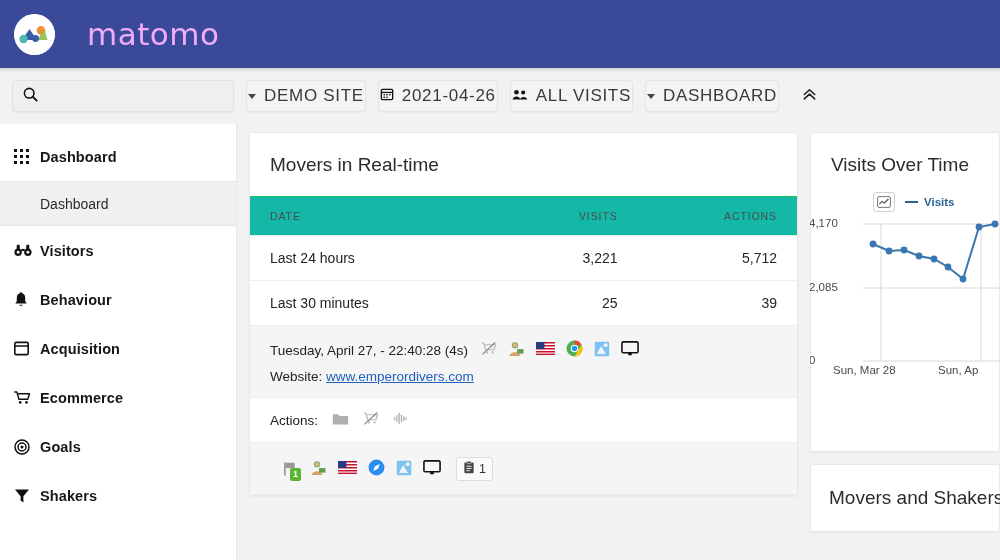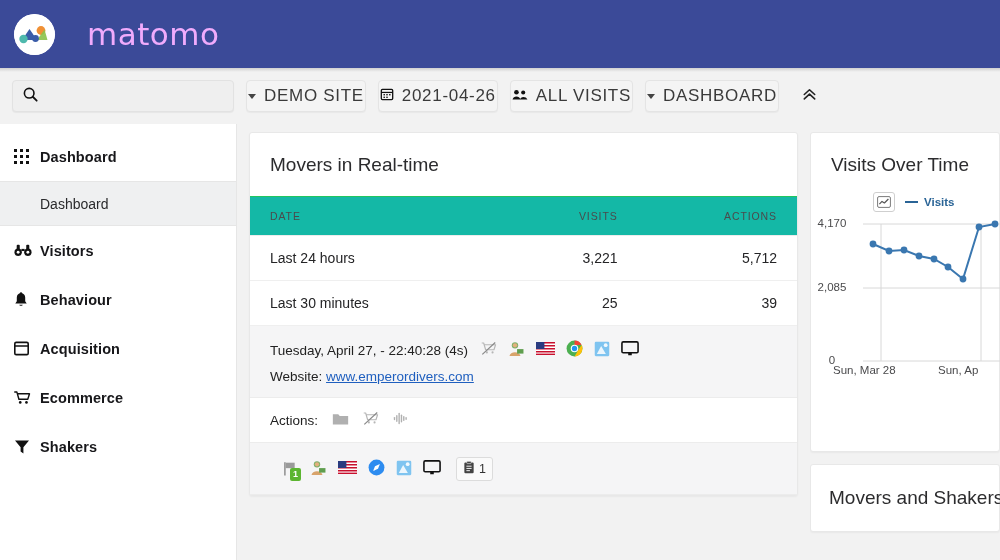--- a/index.html
+++ b/index.html
@@ -259,21 +259,21 @@
     display: flex; align-items: center; justify-content: center;
     background: #fff;
   }
   .legend-txt {
     display: flex; align-items: center; gap: 6px;
     color: #2a6496; font-size: 11.5px; font-weight: bold;
   }
   .legend-dash { width: 13px; height: 2px; background: #2a6496; display: inline-block; }
   .ylab {
     position: absolute;
-    right: 0; text-align: center;
+    right: 0; text-align: left;
     font-size: 11.5px; color: #4a4a4c;
     width: 46px;
   }
   .xlab {
     position: absolute;
     font-size: 11.5px; color: #4a4a4c;
     white-space: nowrap;
   }
   .movers-widget { margin-top: 12px; }
   .movers-title {
@@ -426,20 +426,30 @@
       <span class="nav-ico">
         <svg width="17" height="15" viewBox="0 0 18 15">
           <path d="M0.8 1.6 L3 1.6 L5.2 9.4 L14.6 9.4 L16.4 3.6 L4 3.6" fill="none" stroke="#111" stroke-width="1.5" stroke-linejoin="round" stroke-linecap="round"></path>
           <circle cx="6.6" cy="12.7" r="1.4" fill="#111"></circle>
           <circle cx="13.2" cy="12.7" r="1.4" fill="#111"></circle>
         </svg>
       </span>
       <span class="nav-lbl">Ecommerce</span>
     </div>
 
+    <div class="nav-item">
+      <span class="nav-ico">
+        <svg width="16" height="16" viewBox="0 0 16 16">
+          <circle cx="8" cy="8" r="7" fill="none" stroke="#111" stroke-width="1.5"></circle>
+          <circle cx="8" cy="8" r="4" fill="none" stroke="#111" stroke-width="1.5"></circle>
+          <circle cx="8" cy="8" r="1.5" fill="#111"></circle>
+        </svg>
+      </span>
+      <span class="nav-lbl">Goals</span>
+    </div>
 
     <div class="nav-item">
       <span class="nav-ico">
         <svg width="16" height="16" viewBox="0 0 16 16">
           <path d="M1 1.6 L15 1.6 L9.4 8.2 L9.4 14.6 L6.6 12.6 L6.6 8.2 Z" fill="#111"></path>
         </svg>
       </span>
       <span class="nav-lbl">Shakers</span>
     </div>
   </div>

